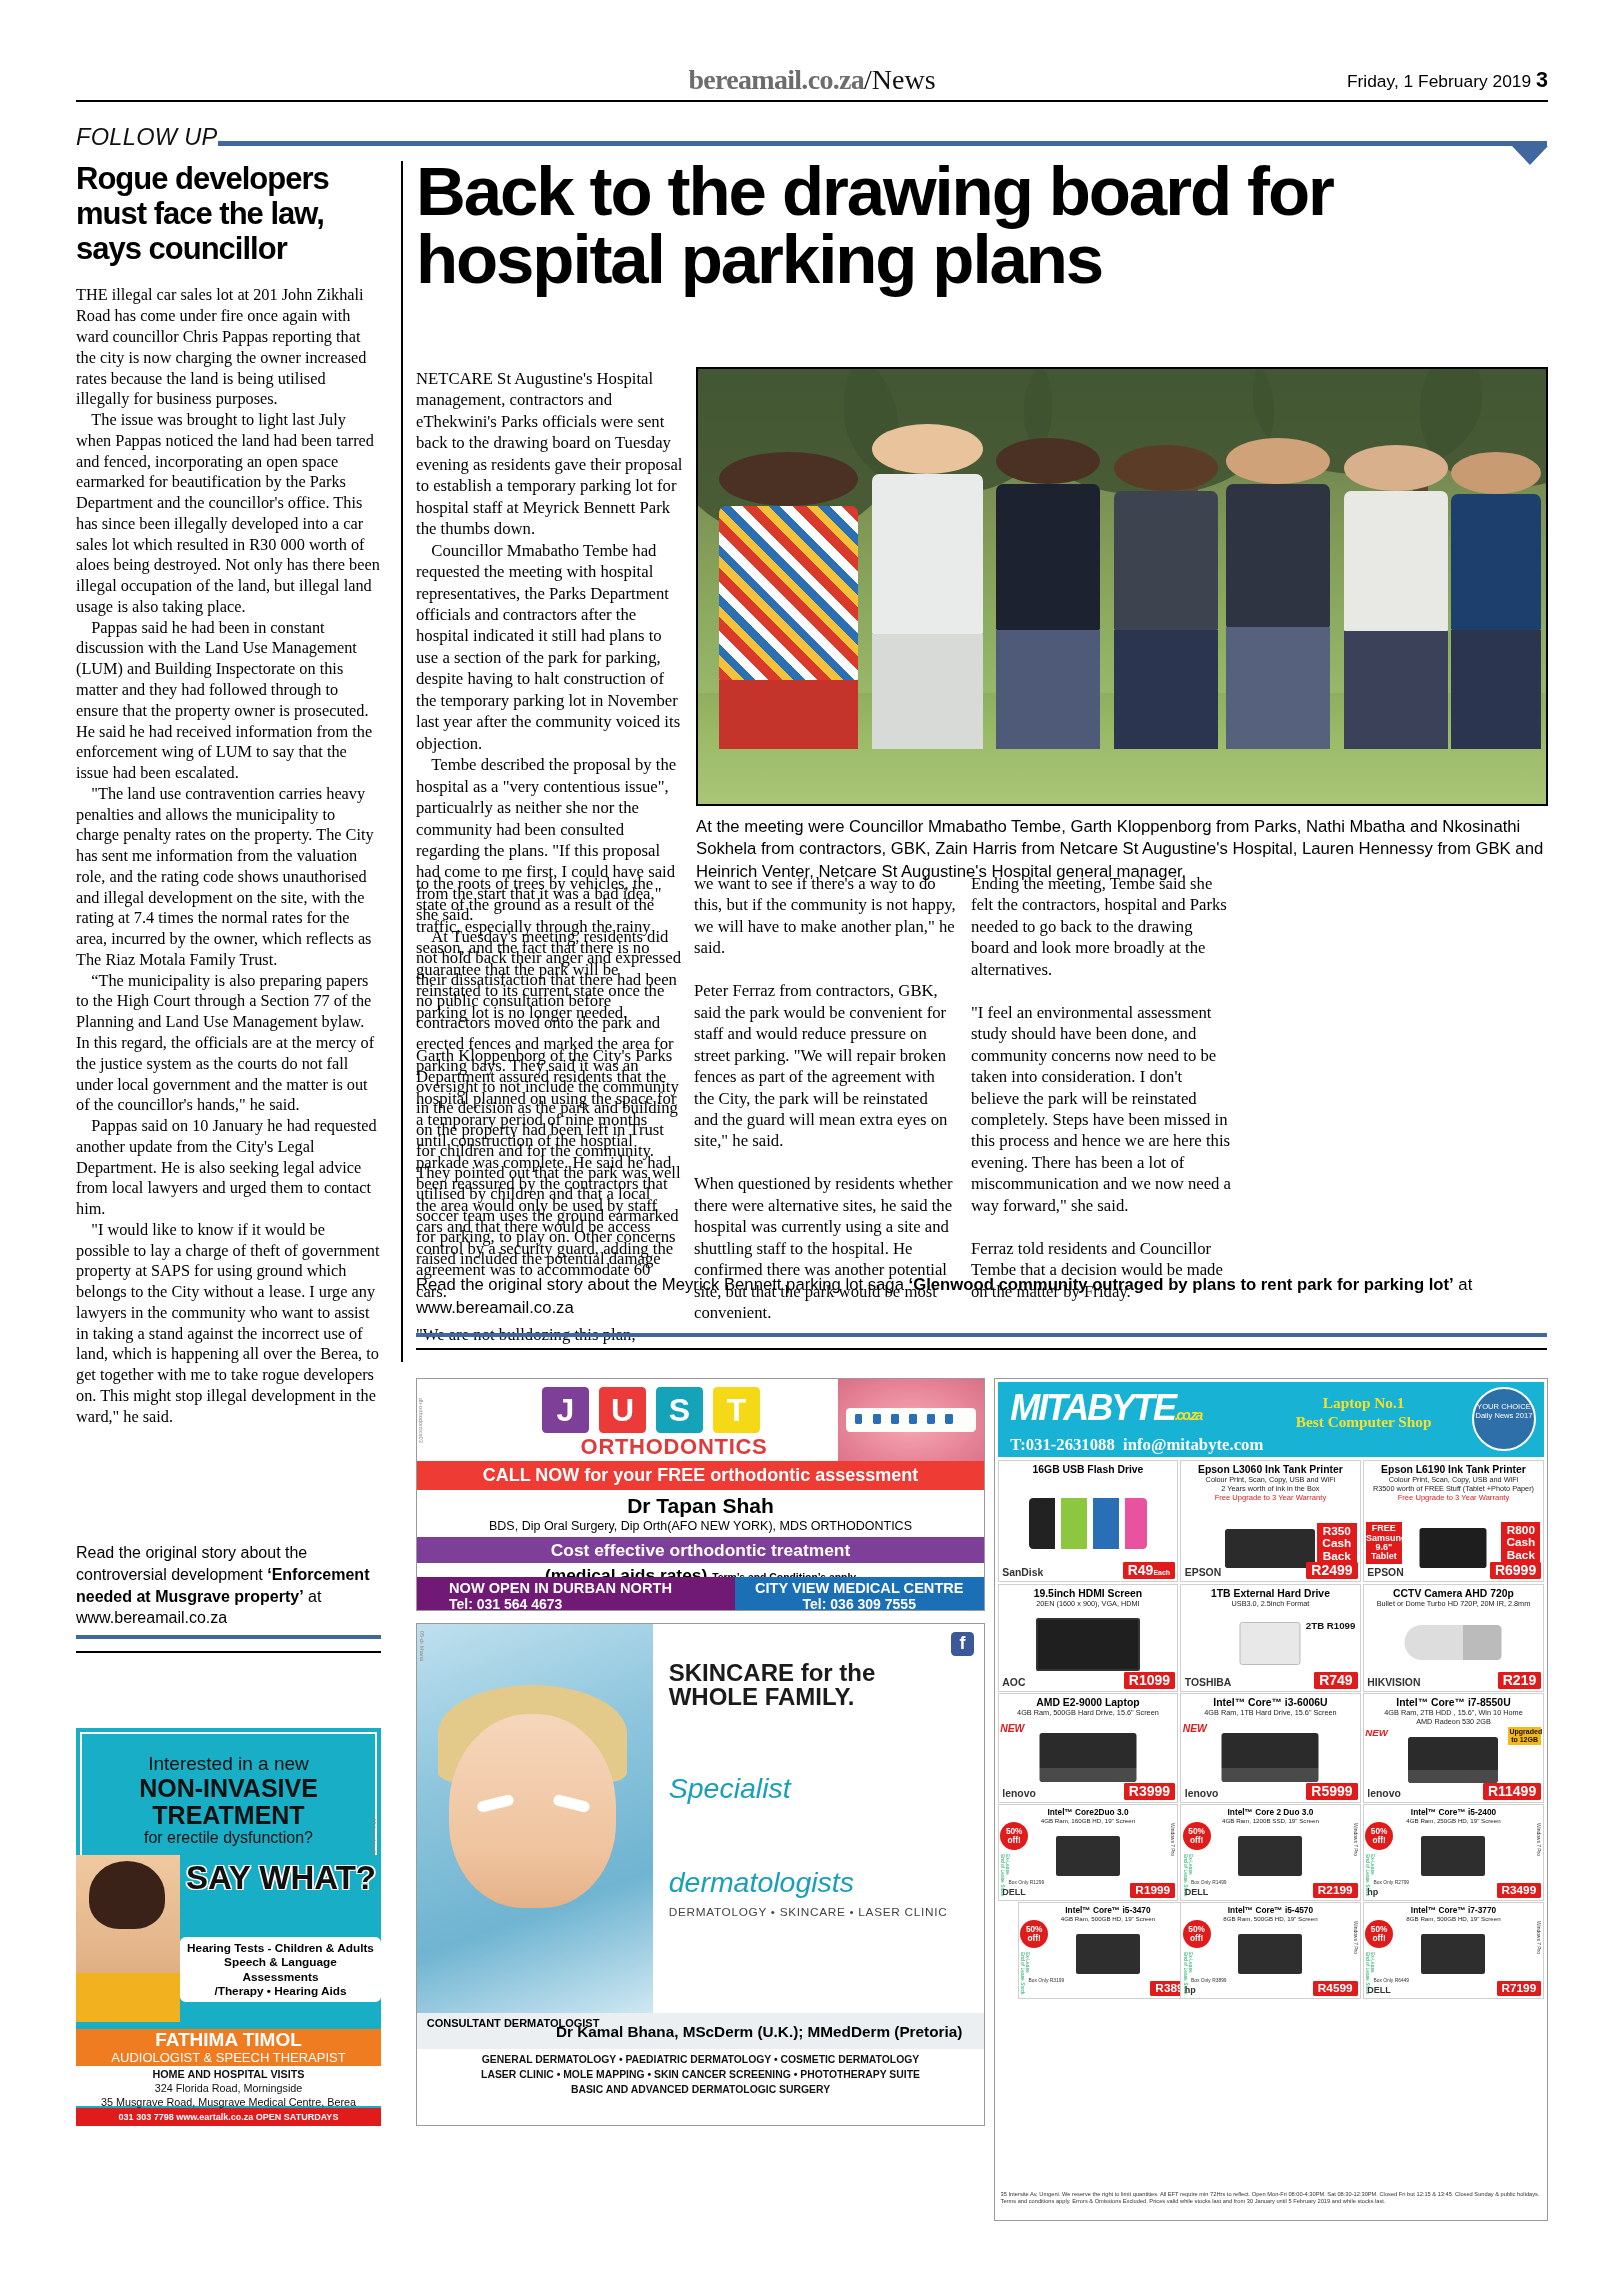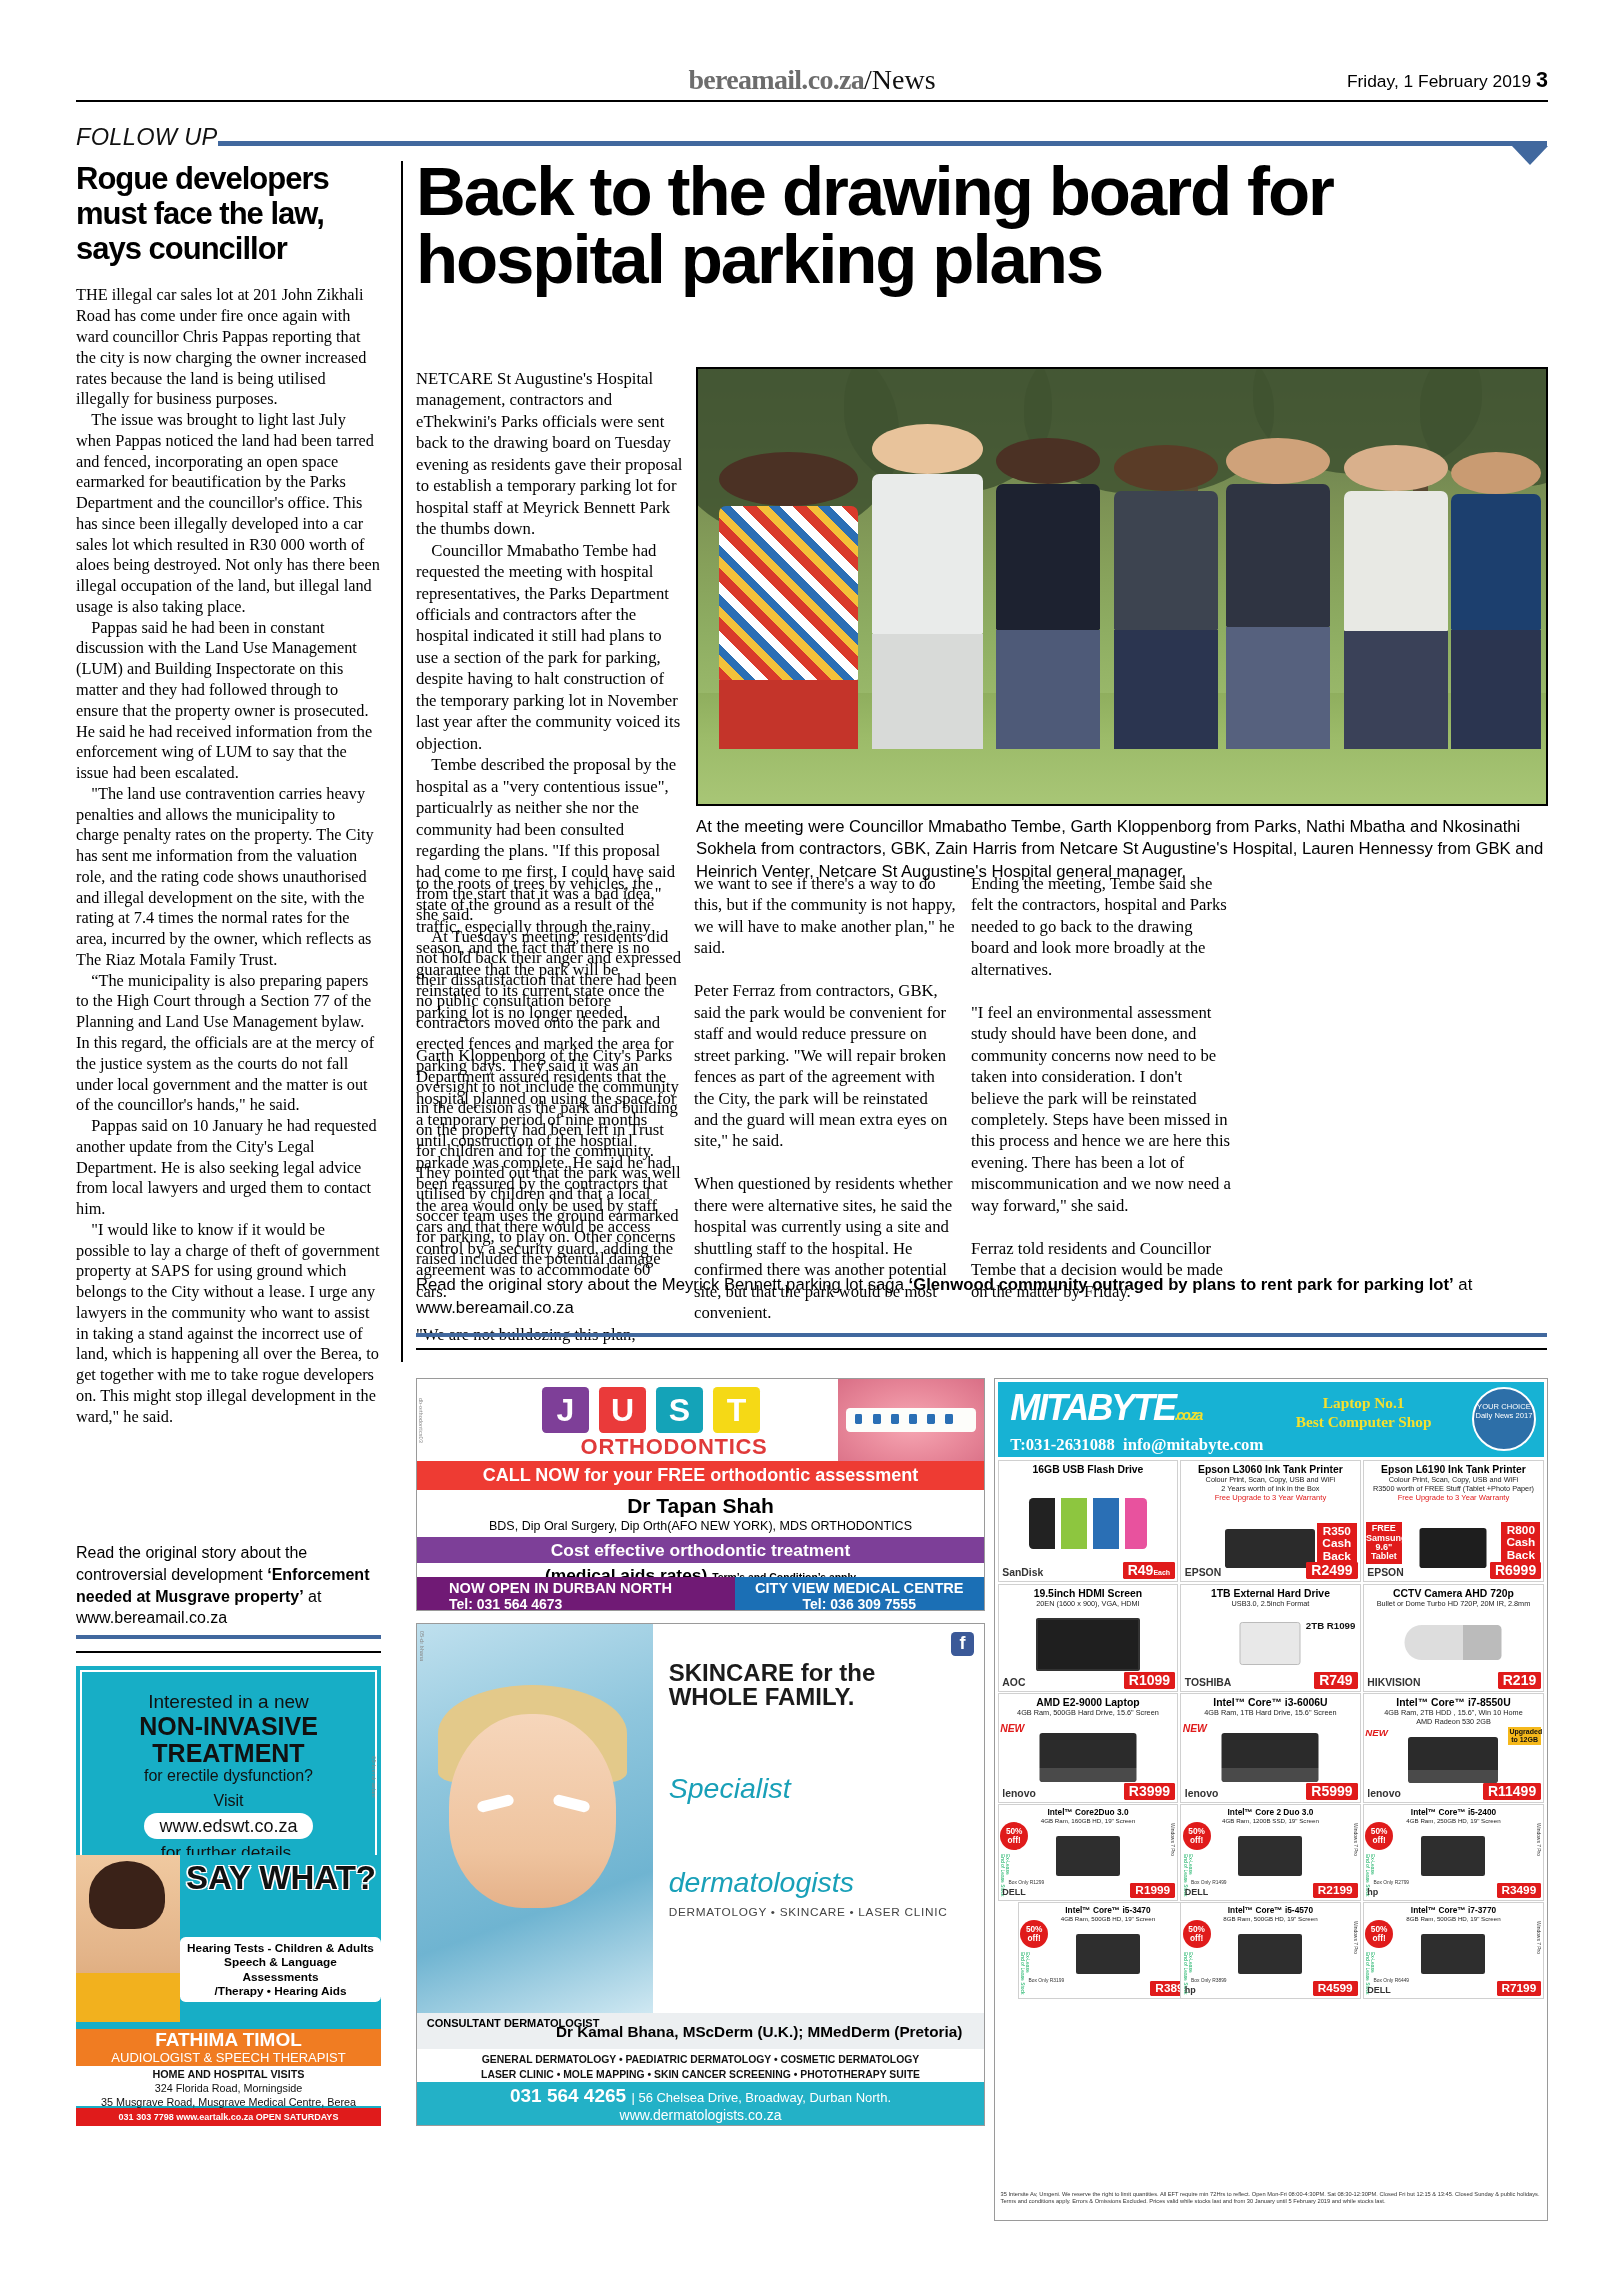--- a/index.html
+++ b/index.html
@@ -167,21 +167,21 @@
   .msub { font-size:7.3px; text-align:center; line-height:1.2; color:#222; }
   .mwar { font-size:7.6px; text-align:center; color:#e01b1b; }
   .mprice { position:absolute; right:2.1px; bottom:2.1px; background:#e01b1b; color:#fff;
     font-weight:bold; font-size:14px; padding:0.7px 4.9px; border-radius:1.4px; }
   .mbrand { position:absolute; left:3.5px; bottom:2.8px; font-weight:bold; font-size:10.4px; color:#333; }
   .mimg { position:absolute; left:50%; transform:translateX(-50%); }
   .mfoot { position:absolute; left:2.8px; right:2.8px; bottom:2.8px; height:28px; font-size:5.7px;
     line-height:1.3; color:#333; padding:1.4px 2.8px; }
 
   
-  #ad-ed { left:76px; top:1666px; width:305px; height:222px; background:#17aec6; padding:4px; }
+  #ad-ed { left:76px; top:1728px; width:305px; height:222px; background:#17aec6; padding:4px; }
   .ed-inner { width:100%; height:100%; border:2.8px solid #fff; display:flex; flex-direction:column;
     align-items:center; justify-content:center; text-align:center; color:#111; }
   .ed-l1 { font-size:19px; }
   .ed-l2 { font-size:25px; font-weight:bold; line-height:1.08; }
   .ed-l3 { font-size:16px; }
   .ed-l4 { font-size:16px; margin-top:7px; }
   .ed-url { background:#fff; border-radius:15.3px; padding:2.1px 15.3px; font-size:18px; margin:3.5px 0; }
   .ed-l5 { font-size:17.4px; }
 
   
@@ -634,23 +634,16 @@
     </div>
     <div class="derm-consult">
       <div class="ttl" style="white-space:pre-line">CONSULTANT DERMATOLOGIST</div>
       <div class="nm">Dr Kamal Bhana, MScDerm (U.K.); MMedDerm (Pretoria)</div>
     </div>
     <div class="derm-list">
       <div>GENERAL DERMATOLOGY • PAEDIATRIC DERMATOLOGY • COSMETIC DERMATOLOGY</div>
       <div>LASER CLINIC • MOLE MAPPING • SKIN CANCER SCREENING • PHOTOTHERAPY SUITE</div>
       <div>BASIC AND ADVANCED DERMATOLOGIC SURGERY</div>
     </div>
-    <div class="derm-foot">
-      <div class="ph">
-        <span>031 564 4265</span>
-        <small>| 56 Chelsea Drive, Broadway, Durban North.</small>
-      </div>
-      <div class="w">www.dermatologists.co.za</div>
-    </div>
   </div>
 
 </div>
 
 
 </body></html>

